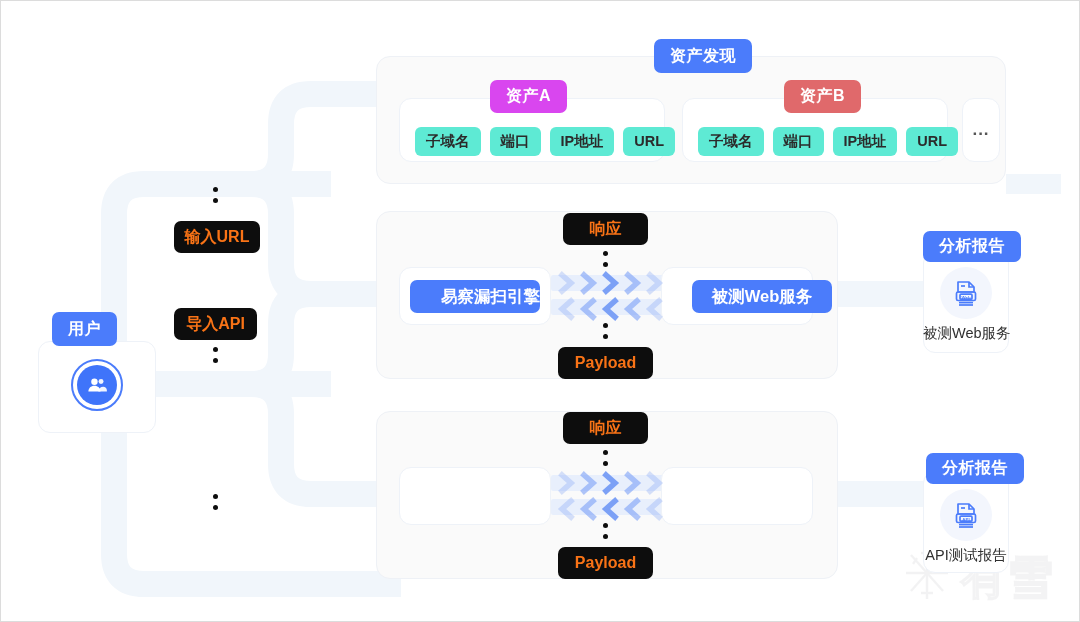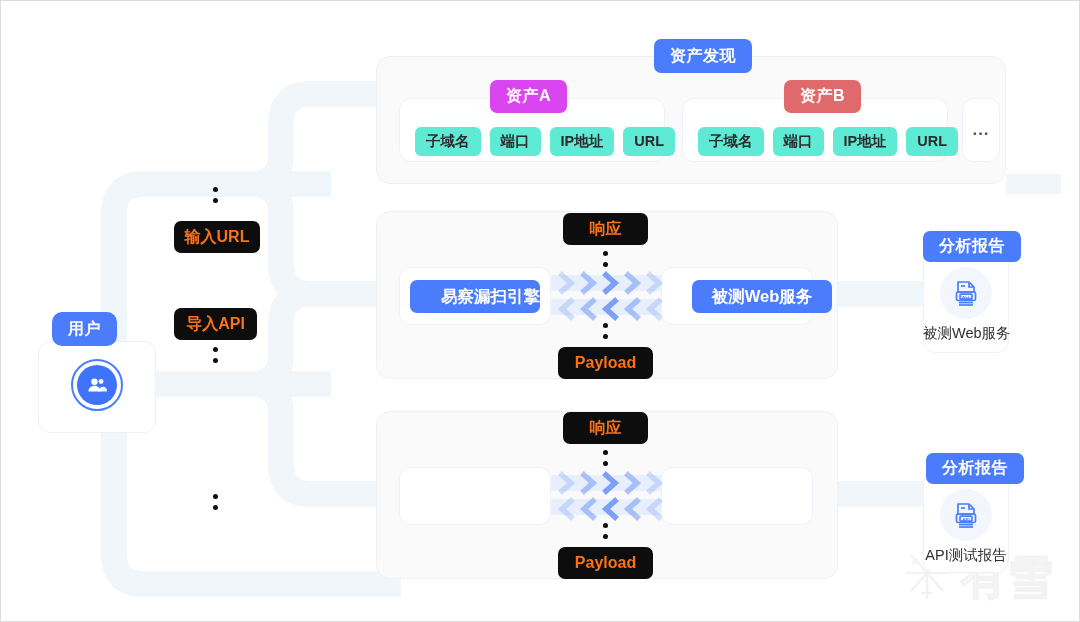--- a/index.html
+++ b/index.html
@@ -187,21 +187,21 @@
       <line x1="42" y1="18" x2="10" y2="54"></line>
       <line x1="20" y1="16" x2="32" y2="16"></line>
       <line x1="20" y1="56" x2="32" y2="56"></line>
       <line x1="12" y1="27" x2="16" y2="21"></line>
       <line x1="40" y1="27" x2="36" y2="21"></line>
     </g>
     <text x="60" y="56" font-family="'Liberation Sans', sans-serif" font-size="46" font-weight="700" fill="none" stroke="#ebebec" stroke-width="1.6">有雪</text>
   </svg>
 
   <div class="card" style="left:37px; top:340px; width:118px; height:92px;"></div>
-  <div class="pill blue" style="left:51px; top:311px;border-radius:10px;">
+  <div class="pill blue" style="left:51px; top:311px;">
     <span>用户</span>
   </div>
   <div class="avatar" style="left:70px; top:358px;">
     <span class="inner">
       <svg width="22" height="22" viewBox="0 0 24 24" fill="#ffffff">
         <circle cx="9.2" cy="8.4" r="3.5"></circle>
         <path d="M2.6 19c0-3.6 2.9-6.2 6.6-6.2s6.6 2.6 6.6 6.2z"></path>
         <circle cx="16.4" cy="8.2" r="2.7" opacity=".92"></circle>
         <path d="M13.4 19c.3-3.3 2.6-5.2 5.4-5.2 2.2 0 4 1.6 4 4.1V19z" opacity=".92"></path>
       </svg>

